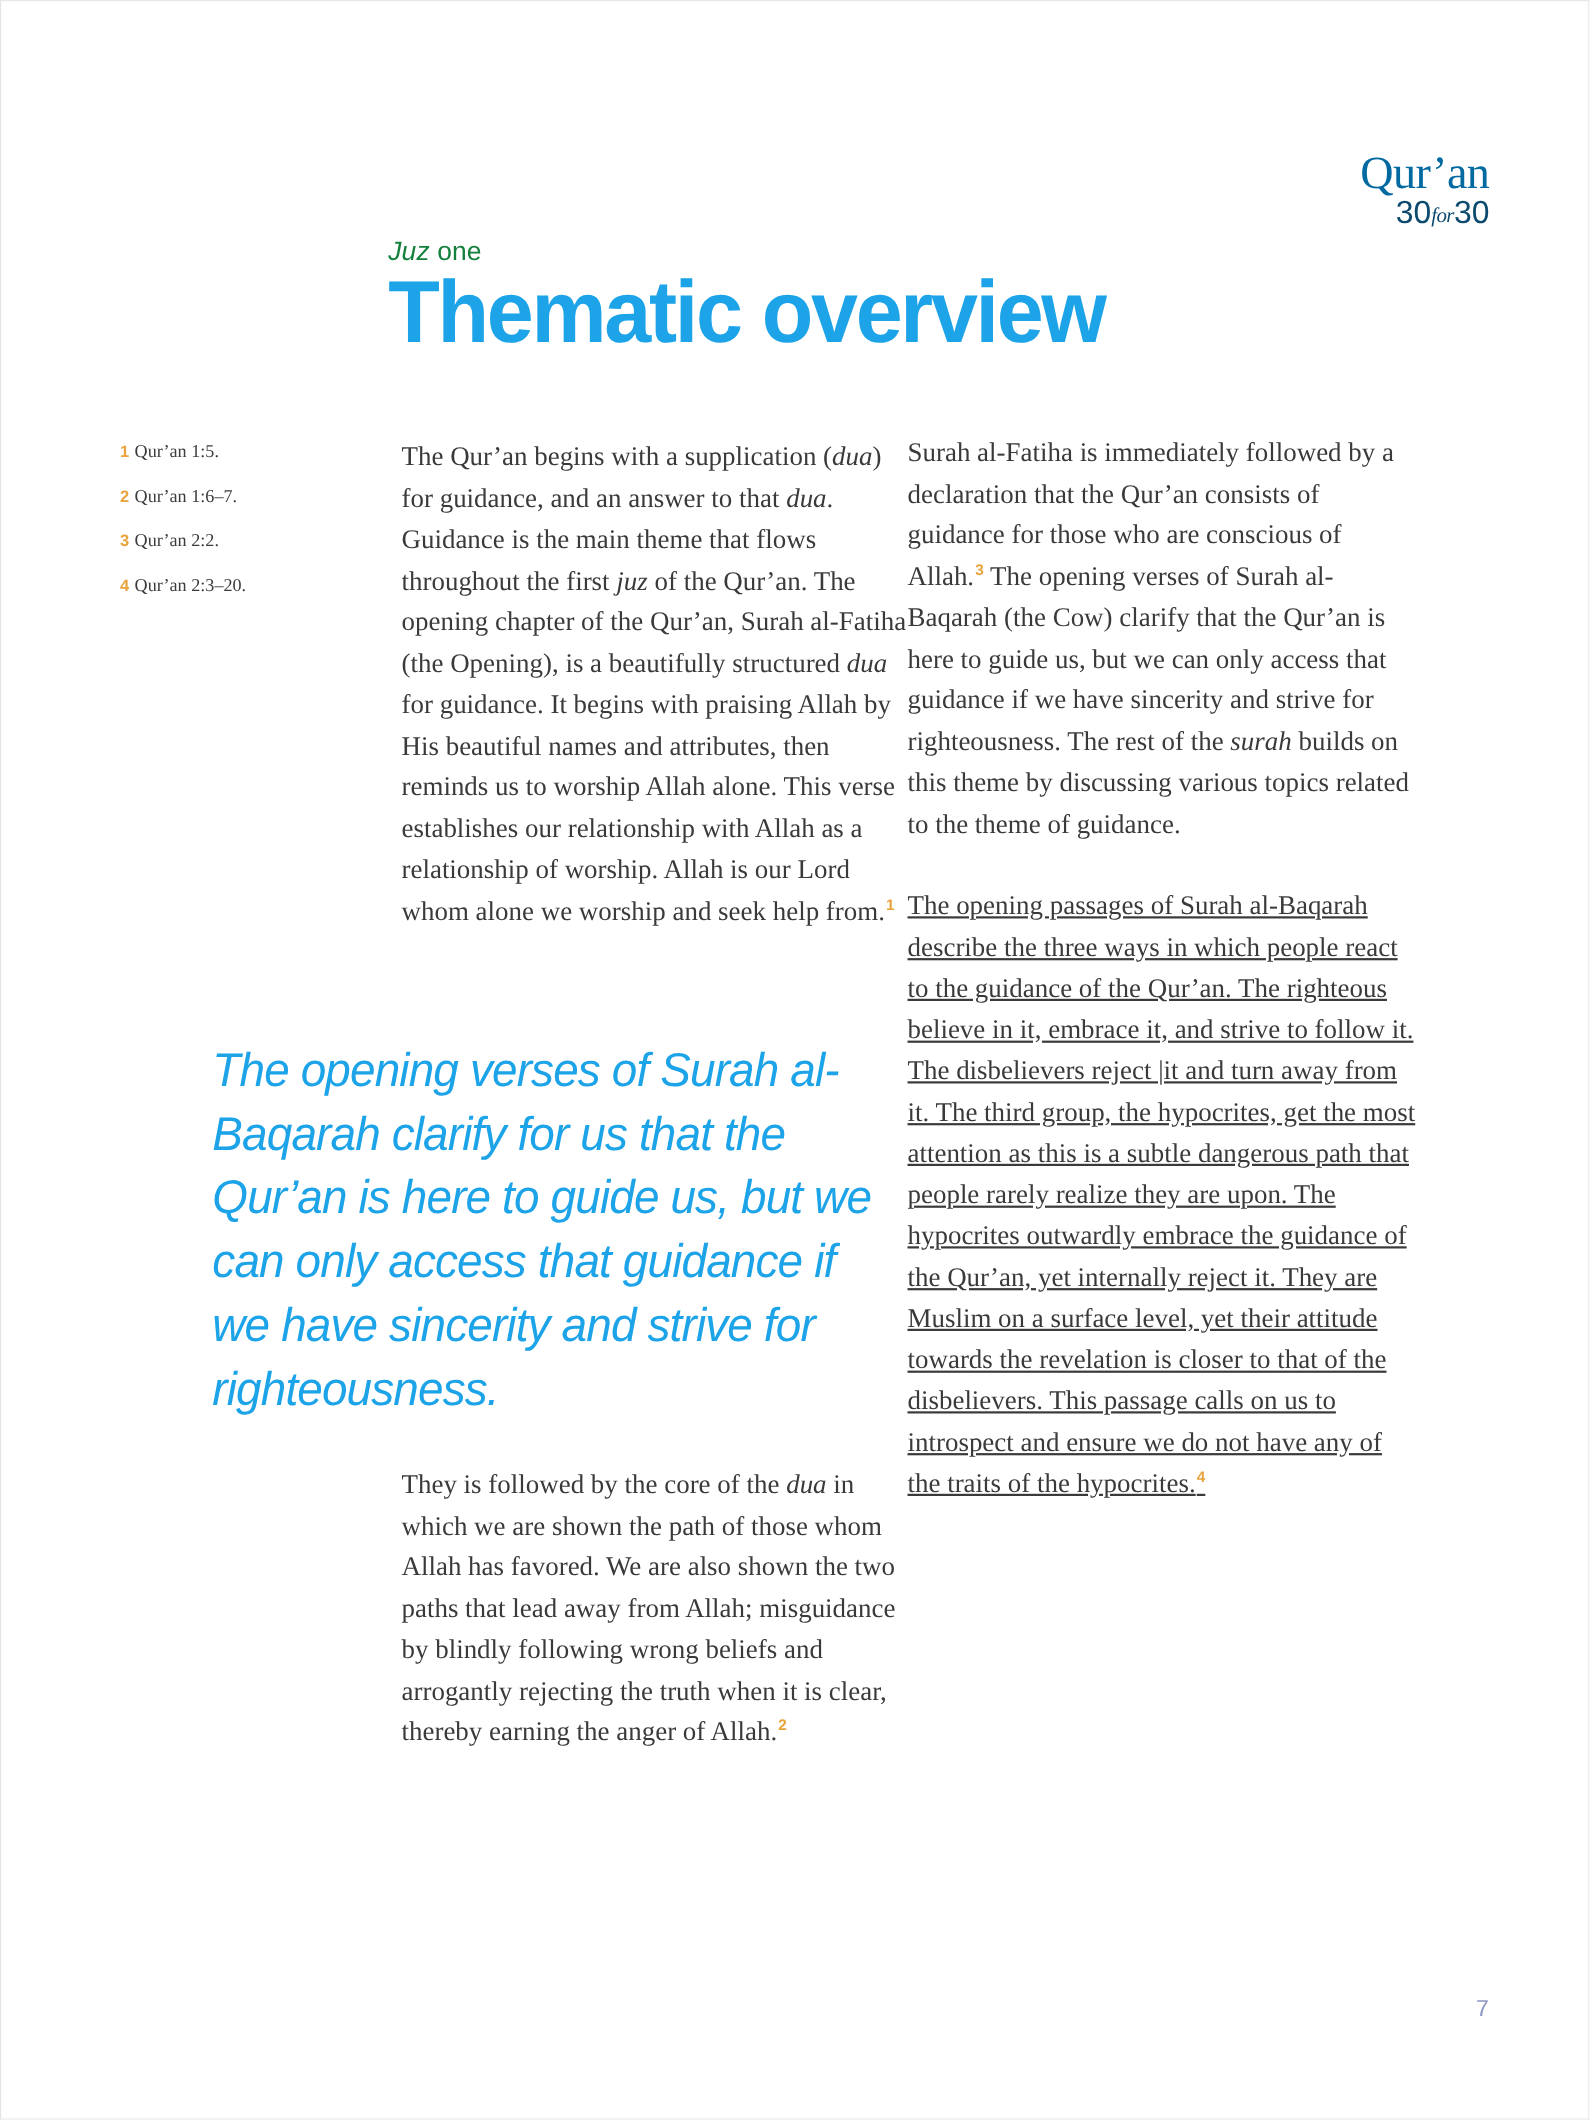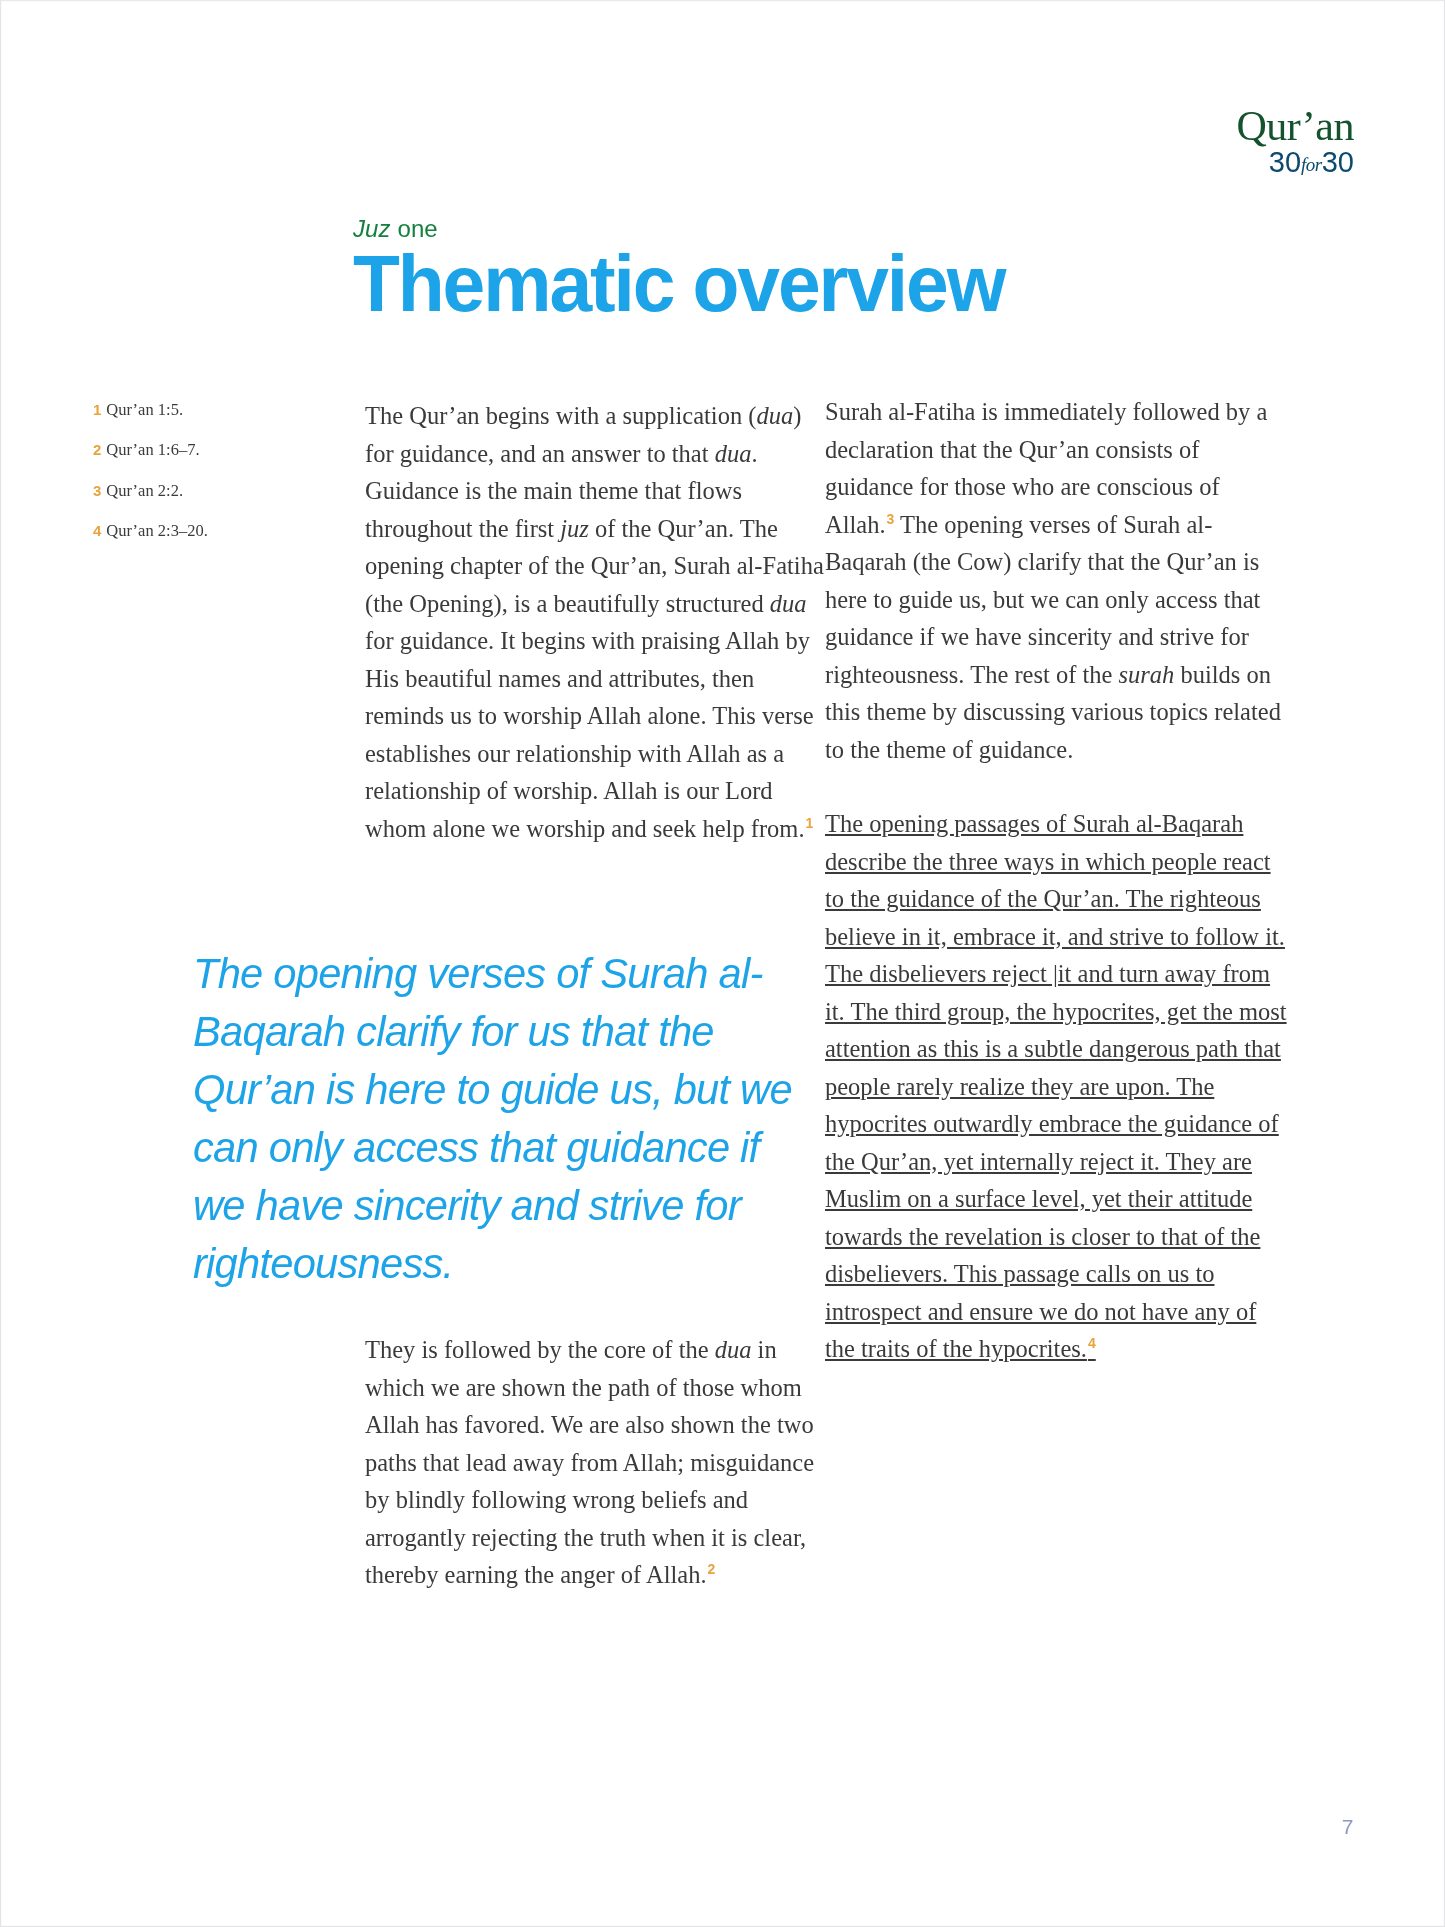--- a/index.html
+++ b/index.html
@@ -38,22 +38,23 @@
     top: 104px;
     right: 90px;
     text-align: right;
     line-height: 1;
   }
   .logo-word {
     font-family: "Liberation Serif", "DejaVu Serif", serif;
     font-size: 42px;
     font-weight: 400;
     letter-spacing: -0.5px;
-    color: #14532d;
+    color: #0369a1;
     display: block;
+    margin-top: 32px;
   }
   .logo-sub {
     display: block;
     margin-top: 1px;
     font-family: "Liberation Sans", "DejaVu Sans", sans-serif;
     font-size: 29px;
     font-weight: 300;
     letter-spacing: 0px;
     color: #0c4a6e;
   }
@@ -93,21 +94,21 @@
     letter-spacing: -2.2px;
     color: #1CA3E8;
     margin: 0;
     transform: scaleX(0.96);
     transform-origin: left center;
   }
 
   
   .footnotes {
     position: absolute;
-    left: 92px;
+    left: 108px;
     top: 398px;
     width: 200px;
   }
   .fn-item {
     font-family: "Liberation Serif", "DejaVu Serif", serif;
     font-size: 16.5px;
     line-height: 1.3;
     color: #3b3b3d;
     margin-bottom: 19px;
     white-space: nowrap;

